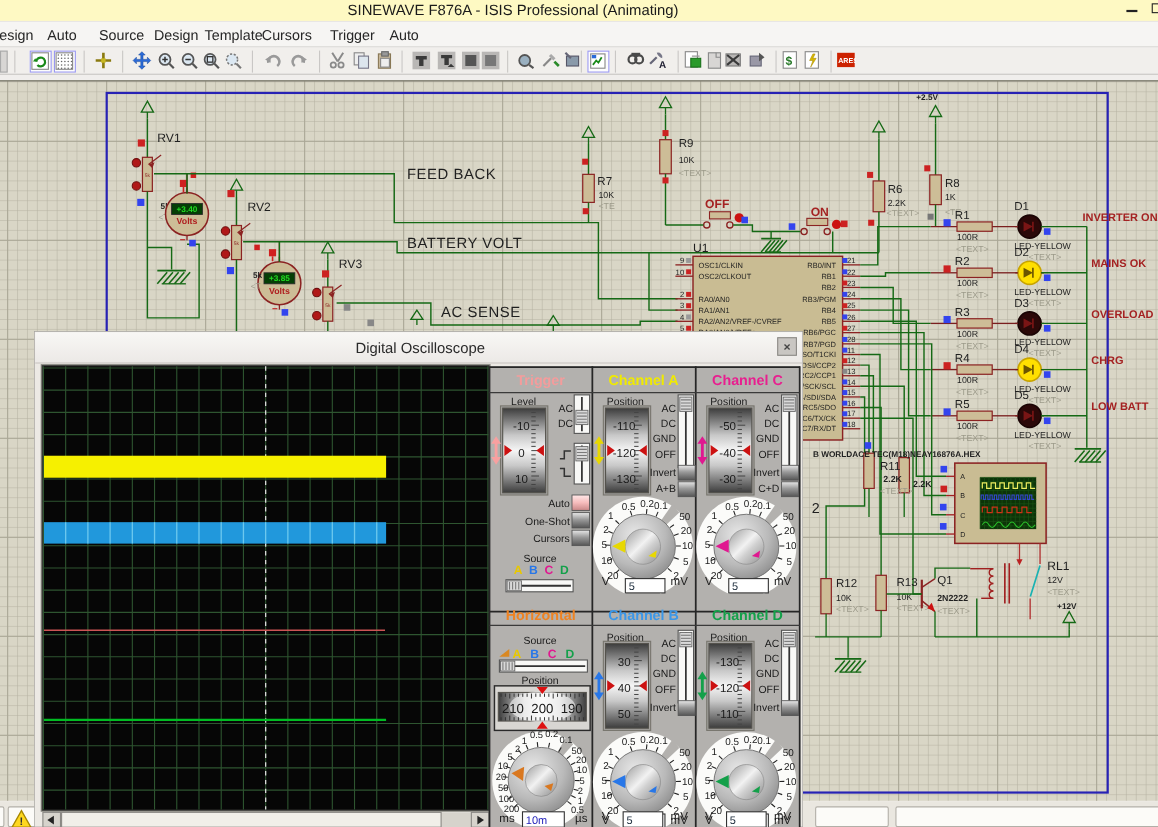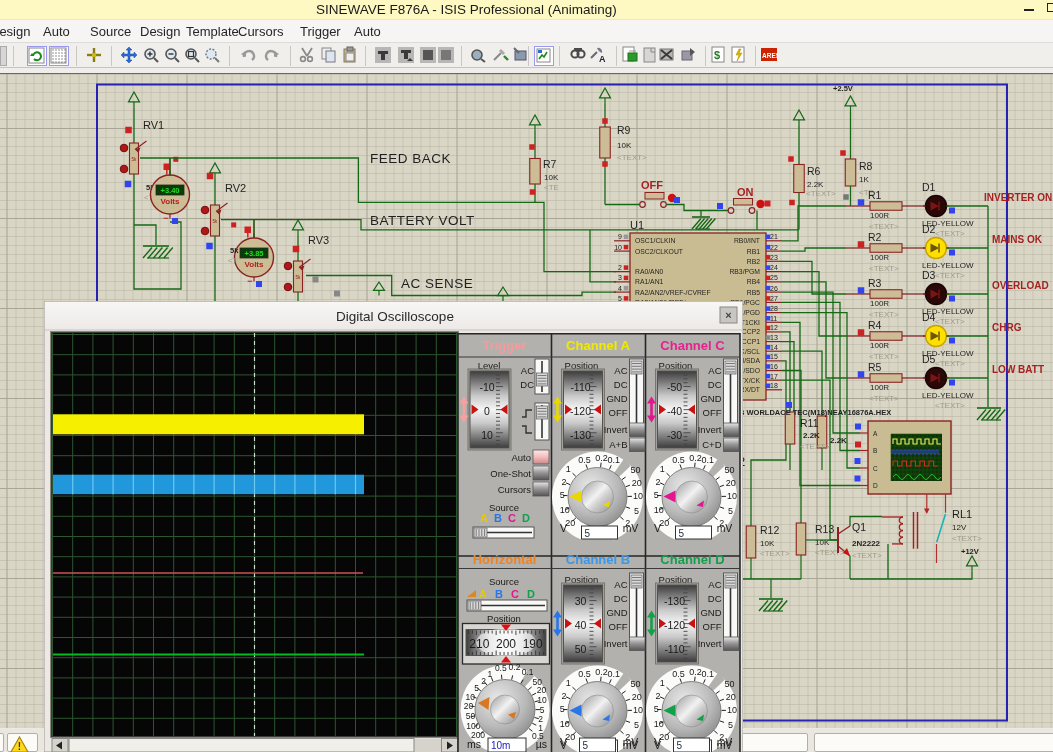--- a/index.html
+++ b/index.html
@@ -739,21 +739,21 @@
  <div class="statusbar">
    <div class="sbox" style="left:-20px;width:24px"></div>
    <div class="sbox" style="left:7px;width:31px;height:19px;top:4px"></div>
    <svg width="45" height="23" style="position:absolute;left:0;top:0">
         <polygon points="19.5,8 28,23 11,23" fill="#ffd820" stroke="#a88800" stroke-width="1.2"></polygon>
         <text x="19.5" y="21" font-size="10" font-weight="bold" text-anchor="middle" fill="#333">!</text>
       </svg>
    <div class="sbox" style="left:741px;width:67px"></div>
    <div class="sbox" style="left:814px;width:260px"></div>
  </div>
- <div style="position:absolute;left:44px;top:301px;width:614px;height:451px">
+ <div style="position:absolute;left:31px;top:301px;width:614px;height:451px">
   <svg width="699" height="451" viewBox="0 0 699 451">
         <defs>
 <linearGradient id="dialV" x1="0" y1="0" x2="0" y2="1">
  <stop offset="0" stop-color="#3c3c3c"></stop>
             <stop offset="0.32" stop-color="#c8c8c8"></stop>
             <stop offset="0.5" stop-color="#f5f5f5"></stop>
             <stop offset="0.68" stop-color="#c8c8c8"></stop>
             <stop offset="1" stop-color="#3c3c3c"></stop>
           </linearGradient>
 <linearGradient id="dialH" x1="0" y1="0" x2="1" y2="0">

